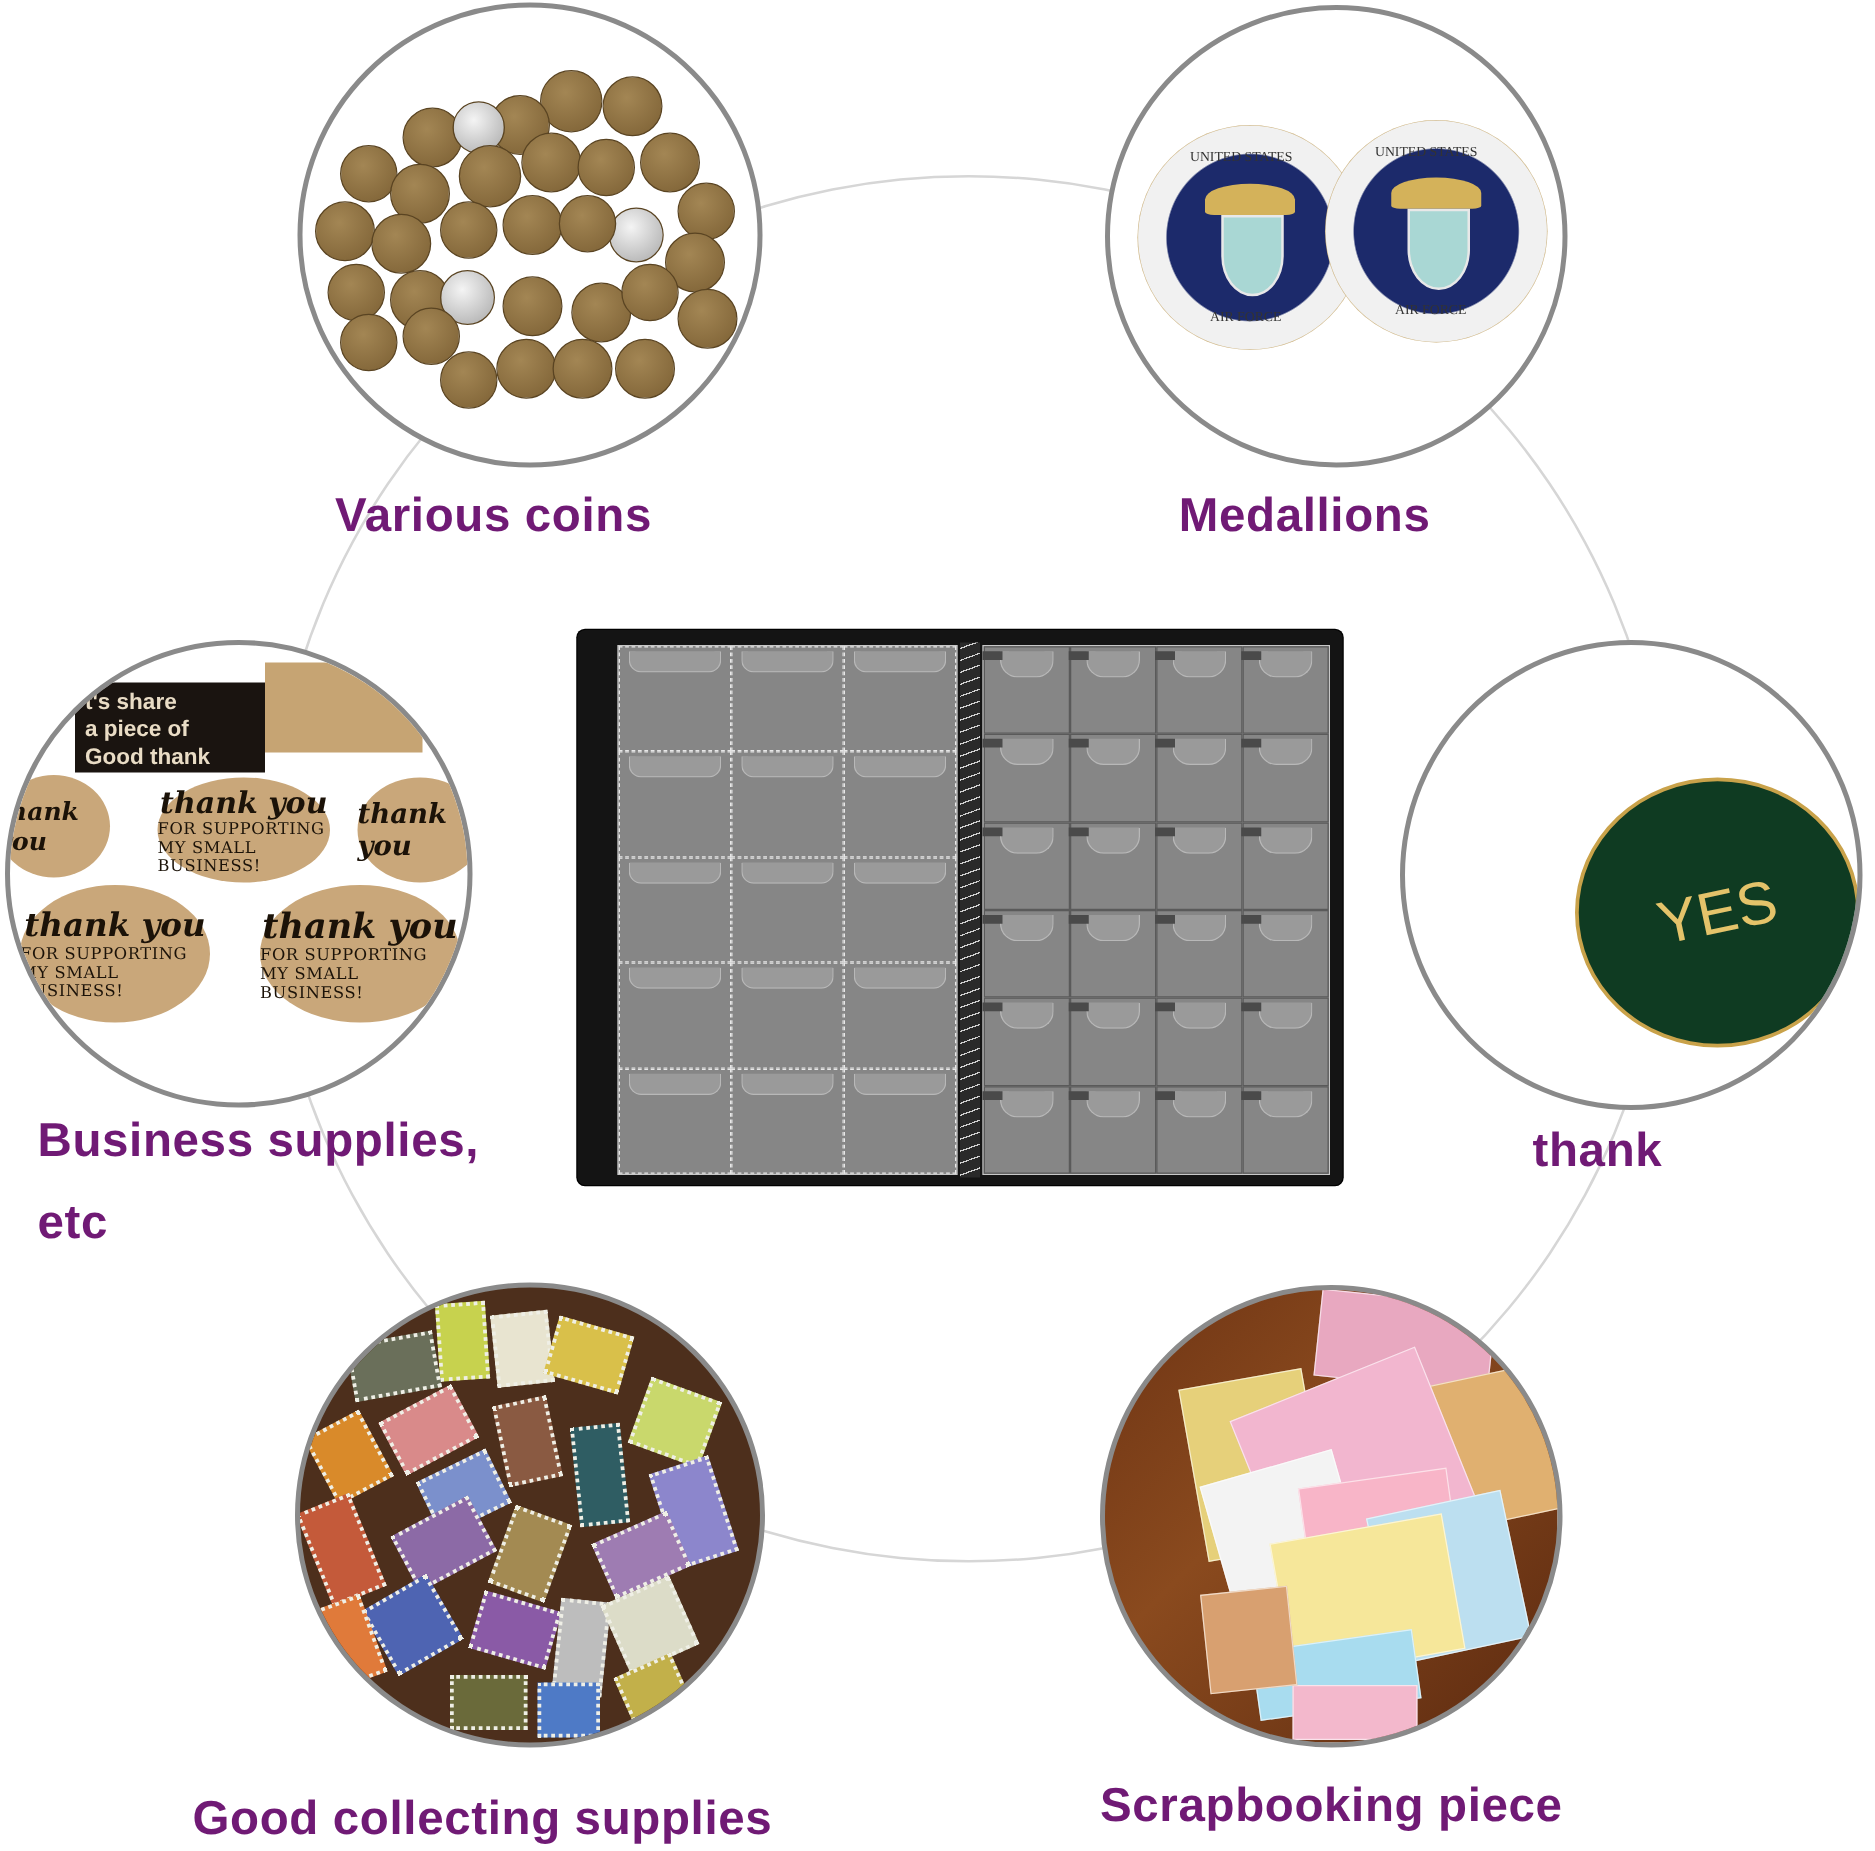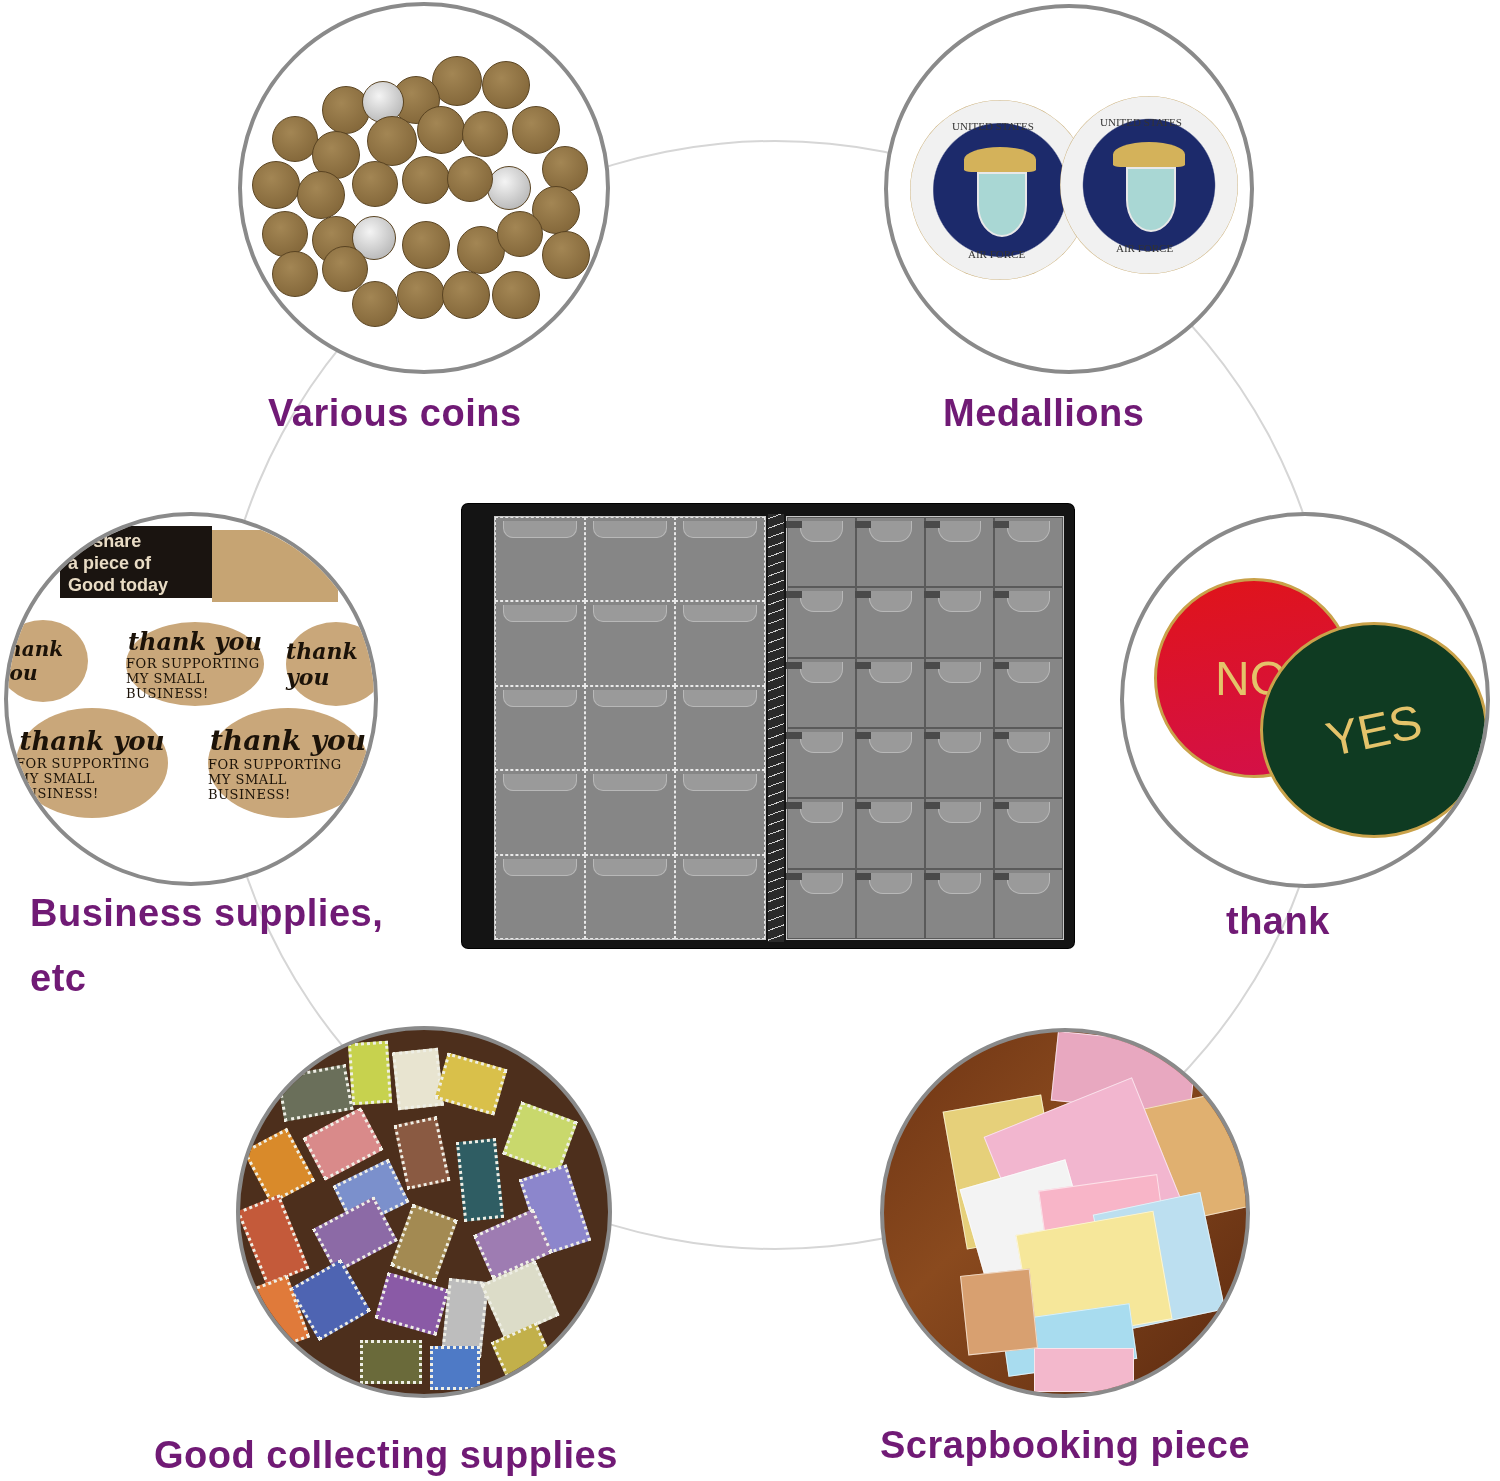--- a/index.html
+++ b/index.html
@@ -24,21 +24,21 @@
   
   .medal{position:absolute;border-radius:50%;background:radial-gradient(circle,#1c2a6b 52%,#f1f1f1 53%,#f1f1f1 70%,#b68d3b 71%,#e0c36b 78%,#8a6a2a 84%);}
   .shield{position:absolute;width:26%;height:34%;left:37%;top:40%;background:#a9d7d4;border-radius:0 0 50% 50%;border:2px solid #e8e8e8;}
   .eagle{position:absolute;width:40%;height:14%;left:30%;top:26%;background:#d4b25a;border-radius:50% 50% 10% 10%;}
   .medal-text{position:absolute;font-family:"Liberation Serif",serif;font-size:11px;color:#333;}
   
   .badge{position:absolute;border-radius:50%;border:3px solid #c9a24a;display:flex;align-items:center;justify-content:center;font-size:48px;color:#e4c36a;font-family:"Liberation Sans",sans-serif;}
   
   .sticker{position:absolute;border-radius:50%;background:#c9a77a;display:flex;align-items:center;justify-content:center;flex-direction:column;font-family:"DejaVu Serif",serif;font-style:italic;color:#1b1208;font-weight:bold;}
   .sticker small{font-style:normal;font-size:13px;font-weight:normal;letter-spacing:0.5px;}
-  .banner{position:absolute;left:52px;top:10px;width:152px;height:72px;background:#1a1410;color:#e9dcc5;font-size:18px;font-weight:bold;line-height:22px;padding:4px 8px;box-sizing:border-box;}
+  .banner{position:absolute;left:52px;top:30px;width:152px;height:72px;background:#1a1410;color:#e9dcc5;font-size:18px;font-weight:bold;line-height:22px;padding:4px 8px;box-sizing:border-box;}
   .banner2{position:absolute;left:204px;top:14px;width:126px;height:72px;background:#c6a473;}
   
   .stamp{position:absolute;border:3px dotted #efefe6;box-sizing:border-box;}
   
   .paper{position:absolute;box-sizing:border-box;border:1px solid rgba(255,255,255,0.6);}
 </style>
 </head>
 <body>
 
 <div class="ring"></div>
@@ -94,21 +94,21 @@
     <div class="medal-text" style="left:40px;top:20px;">UNITED STATES</div>
     <div class="medal-text" style="left:56px;top:146px;">AIR FORCE</div>
   </div>
 </div>
 <div class="label" style="left:943px;top:392px;">Medallions</div>
 
 <div class="circle" style="left:4px;top:512px;width:374px;height:374px;">
   <div class="banner">
     <div>t's share</div>
     <div>a piece of</div>
-    <div>Good today</div>
+    <div>Good thank</div>
   </div>
   <div class="banner2"></div>
   <div class="sticker" style="left:-10px;top:104px;width:90px;height:82px;font-size:20px;">
       <span>thank you</span>
     </div>
   <div class="sticker" style="left:118px;top:106px;width:138px;height:84px;font-size:24px;">
       <span>thank you</span>
       <small>FOR SUPPORTING MY SMALL BUSINESS!</small>
     </div>
   <div class="sticker" style="left:278px;top:106px;width:100px;height:84px;font-size:22px;">
@@ -120,23 +120,20 @@
     </div>
   <div class="sticker" style="left:200px;top:192px;width:160px;height:110px;font-size:28px;">
       <span>thank you</span>
       <small>FOR SUPPORTING MY SMALL BUSINESS!</small>
     </div>
 </div>
 <div class="label" style="left:30px;top:892px;">Business supplies,</div>
 <div class="label" style="left:30px;top:957px;">etc</div>
 
 <div class="circle" style="left:1120px;top:512px;width:370px;height:376px;">
-  <div class="badge" style="left:30px;top:62px;width:200px;height:200px;background:linear-gradient(170deg,#e01419,#d3104a);justify-content:flex-start;padding-left:58px;box-sizing:border-box;">
-      <span>NO</span>
-    </div>
   <div class="badge" style="left:136px;top:106px;width:222px;height:210px;background:#0f3b22;">
       <span style="transform:rotate(-12deg);display:inline-block;">YES</span>
     </div>
 </div>
 <div class="label" style="left:1226px;top:900px;">thank</div>
 
 <div class="album">
   <div class="page left">
     <div class="pocket"></div>
       <div class="pocket"></div>

